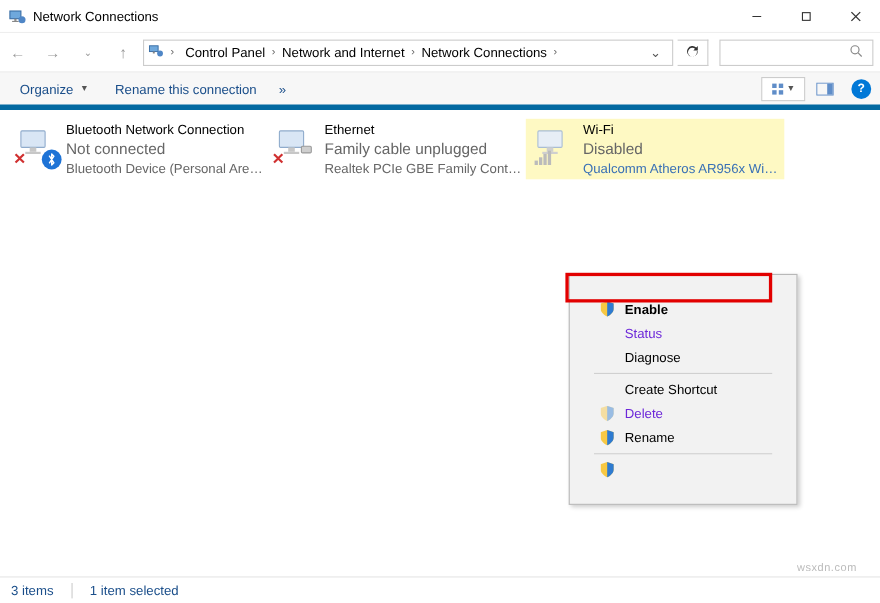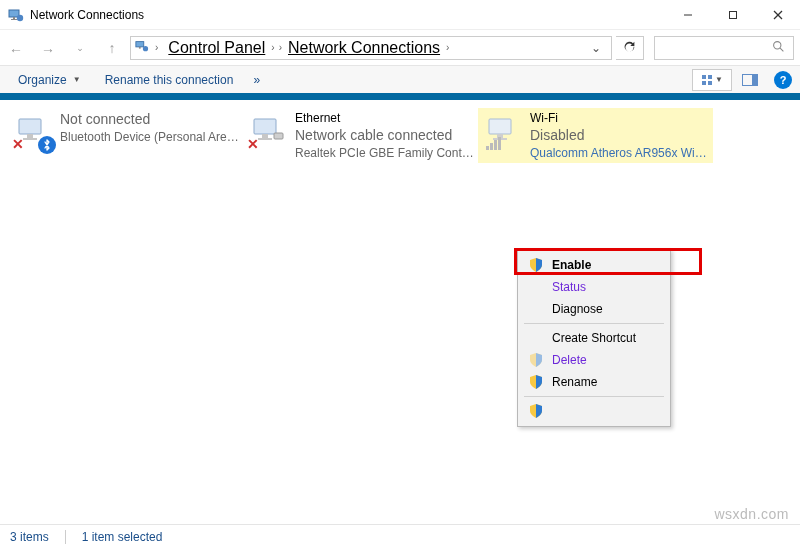--- a/index.html
+++ b/index.html
@@ -10,60 +10,60 @@
     .titlebar .icon { width: 16px; height: 16px; margin: 0 6px 0 8px; }
     .titlebar .title { flex: 0 0 auto; font-size: 12px; }
     .titlebar .spacer { flex: 1; }
     .winbtn { width: 45px; height: 30px; display: flex; align-items: center; justify-content: center; font-size: 10px; color: #333; }
 
     
     .addr-row { height: 36px; display: flex; align-items: center; border-bottom: 1px solid #e5e5e5; padding: 0 6px 0 2px; gap: 4px; }
     .nav-btn { width: 28px; height: 28px; display: flex; align-items: center; justify-content: center; color: #999; font-size: 14px; }
     .addr-box { flex: 1; height: 24px; border: 1px solid #ccc; display: flex; align-items: center; padding: 0 4px; gap: 4px; background: #fff; }
     .breadcrumb { display: flex; align-items: center; gap: 0; }
-    .bc-item { padding: 2px 4px; font-size: 16px; text-decoration: underline; }
+    .bc-item { padding: 2px 4px; font-size: 12px; }
     .bc-chev { color: #666; padding: 0 2px; font-size: 10px; }
     .addr-drop { margin-left: auto; padding: 0 6px; color: #555; }
     .refresh-btn { width: 28px; height: 24px; border: 1px solid #ccc; border-left: none; display: flex; align-items: center; justify-content: center; color: #333; }
     .search-box { width: 140px; height: 24px; border: 1px solid #ccc; display: flex; align-items: center; justify-content: flex-end; padding: 0 8px; color: #888; margin-left: 6px; }
 
     
-    .cmdbar { height: 34px; display: flex; align-items: center; background: #f7f7f7; border-bottom: 7px solid #0369a1; padding: 0 8px; gap: 4px; }
+    .cmdbar { height: 34px; display: flex; align-items: center; background: #f7f7f7; border-bottom: 5px solid #0369a1; padding: 0 8px; gap: 4px; }
     .cmd-item { padding: 4px 10px; font-size: 12px; color: #1a4e8a; display: flex; align-items: center; gap: 4px; }
     .cmd-item .drop { font-size: 8px; color: #555; margin-left: 2px; }
     .cmd-spacer { flex: 1; }
     .cmd-icon-btn { width: 28px; height: 24px; display: flex; align-items: center; justify-content: center; }
     .view-combo { width: 40px; height: 22px; border: 1px solid #ccc; display: flex; align-items: center; justify-content: center; gap: 2px; background: #fff; }
     .help-btn { width: 18px; height: 18px; border-radius: 50%; background: #0078d7; color: #fff; display: flex; align-items: center; justify-content: center; font-size: 11px; font-weight: bold; margin-left: 6px; }
 
     
     .content { position: relative; height: 424px; padding: 8px 8px; display: flex; gap: 0; align-items: flex-start; background: #fff; }
     .conn-item { width: 235px; display: flex; align-items: flex-start; gap: 6px; padding: 2px 4px; }
     .conn-item.selected { background: #fef9c3; }
     .conn-icon-wrap { width: 42px; height: 42px; position: relative; flex-shrink: 0; display:flex; align-items:center; justify-content:center; }
     .conn-text { flex: 1; overflow: hidden; line-height: 1.35; }
     .conn-text .line1 { font-size: 12px; color: #000; white-space: nowrap; overflow: hidden; text-overflow: ellipsis; }
     .conn-text .line2 { font-size: 14px; color: #666; white-space: nowrap; overflow: hidden; text-overflow: ellipsis; }
     .conn-text .line3 { font-size: 12px; color: #666; white-space: nowrap; overflow: hidden; text-overflow: ellipsis; }
     .conn-item.selected .conn-text .line3 { color: #3970b5; }
 
     
-    .ctx-menu { position: absolute; left: 517px; top: 149px; width: 154px; background: #f2f2f2; border: 1px solid #b8b8b8; box-shadow: 2px 2px 4px rgba(0,0,0,0.2); padding: 4px; }
+    .ctx-menu { position: absolute; left: 517px; top: 149px; width: 208px; background: #f2f2f2; border: 1px solid #b8b8b8; box-shadow: 2px 2px 4px rgba(0,0,0,0.2); padding: 20px; }
     .ctx-item { height: 22px; display: flex; align-items: center; padding: 0 8px 0 6px; gap: 8px; font-size: 12px; color: #000; }
     .ctx-item.disabled { color: #6d28d9; }
     .ctx-item .shield { width: 16px; display: flex; justify-content: center; }
     .ctx-item .label { flex: 1; }
     .ctx-sep { height: 1px; background: #d0d0d0; margin: 3px 2px; }
     .ctx-highlight { position: absolute; left: 514px; top: 148px; width: 188px; height: 27px; border: 3px solid #e20000; pointer-events: none; }
 
     
     .statusbar { position: absolute; bottom: 0; left: 0; right: 0; height: 24px; border-top: 1px solid #e5e5e5; display: flex; align-items: center; padding: 0 10px; gap: 16px; background: #fff; font-size: 12px; color: #1a4e8a; }
     .statusbar .sep { width: 1px; height: 14px; background: #ccc; }
 
-    .watermark { position: absolute; right: 11px; bottom: 26px; font-size: 14px; color: #bbb; letter-spacing: 0.5px; }
+    .watermark { position: absolute; right: 21px; bottom: 26px; font-size: 10px; color: #bbb; letter-spacing: 0.5px; }
 
     
     .shield-svg { width: 12px; height: 14px; }
     
     .redx { position:absolute; left:0; bottom:0; font-size:14px; color:#d03030; font-weight:bold; }
     
     .bt-badge { position:absolute; right:-2px; bottom:-2px; width:18px; height:18px; border-radius:50%; background:#1e73d6; color:#fff; display:flex; align-items:center; justify-content:center; font-size:11px; font-weight:bold; }
     
     .wifi-bars { position:absolute; left:4px; bottom:2px; display:flex; align-items:flex-end; gap:1px; }
     .wifi-bars span { width:3px; background:#bbb; }
@@ -110,20 +110,21 @@
       <svg viewBox="0 0 16 16" width="14" height="14">
           <rect x="1" y="3" width="9" height="6" fill="#6fa8dc" stroke="#3a6ea5"></rect>
           <rect x="4.5" y="9" width="2" height="2" fill="#888"></rect>
           <circle cx="12" cy="11" r="3" fill="#4f86c6"></circle>
         </svg>
     </span>
     <span class="bc-chev">›</span>
     <div class="breadcrumb">
       <span class="bc-item">Control Panel</span>
       <span class="bc-chev">›</span>
+      <span class="bc-item">Network and Internet</span>
       <span class="bc-chev">›</span>
       <span class="bc-item">Network Connections</span>
       <span class="bc-chev">›</span>
     </div>
     <span class="addr-drop">⌄</span>
   </div>
   <div class="refresh-btn">
     <svg width="13" height="13" viewBox="0 0 16 16">
         <path d="M8 3a5 5 0 1 0 4.9 4H14a6 6 0 1 1-1.76-4.24L14 1v5H9l1.83-1.83A4 4 0 0 0 8 3z" fill="#333"></path>
       </svg>
@@ -178,38 +179,39 @@
           <rect x="7" y="22" width="14" height="2" fill="#c7c7c7"></rect>
         </svg>
       <span class="redx">✕</span>
       <span class="bt-badge">
         <svg width="8" height="12" viewBox="0 0 8 12">
             <path d="M2 3 L6 9 L4 11 L4 1 L6 3 L2 9" fill="none" stroke="#fff" stroke-width="1.3" stroke-linejoin="round" stroke-linecap="round"></path>
           </svg>
       </span>
     </div>
     <div class="conn-text">
+      <div class="line1">Bluetooth Network Connection</div>
       <div class="line2">Not connected</div>
       <div class="line3">Bluetooth Device (Personal Area ...</div>
     </div>
   </div>
 
   <div class="conn-item">
     <div class="conn-icon-wrap">
       <svg width="34" height="30" viewBox="0 0 34 30">
           <rect x="3" y="3" width="22" height="15" rx="1" fill="#d9e6f5" stroke="#8fabcc"></rect>
           <rect x="11" y="18" width="6" height="4" fill="#c7c7c7"></rect>
           <rect x="7" y="22" width="14" height="2" fill="#c7c7c7"></rect>
           <rect x="23" y="17" width="9" height="6" rx="1" fill="#cfcfcf" stroke="#9a9a9a"></rect>
         </svg>
       <span class="redx">✕</span>
     </div>
     <div class="conn-text">
       <div class="line1">Ethernet</div>
-      <div class="line2">Network cable connected</div>
+      <div class="line2">Family cable unplugged</div>
       <div class="line3">Realtek PCIe GBE Family Controller</div>
     </div>
   </div>
 
   <div class="conn-item selected">
     <div class="conn-icon-wrap">
       <svg width="34" height="30" viewBox="0 0 34 30">
           <rect x="3" y="3" width="22" height="15" rx="1" fill="#e7eef6" stroke="#a9bdd4"></rect>
           <rect x="11" y="18" width="6" height="4" fill="#cfcfcf"></rect>
           <rect x="7" y="22" width="14" height="2" fill="#cfcfcf"></rect>

